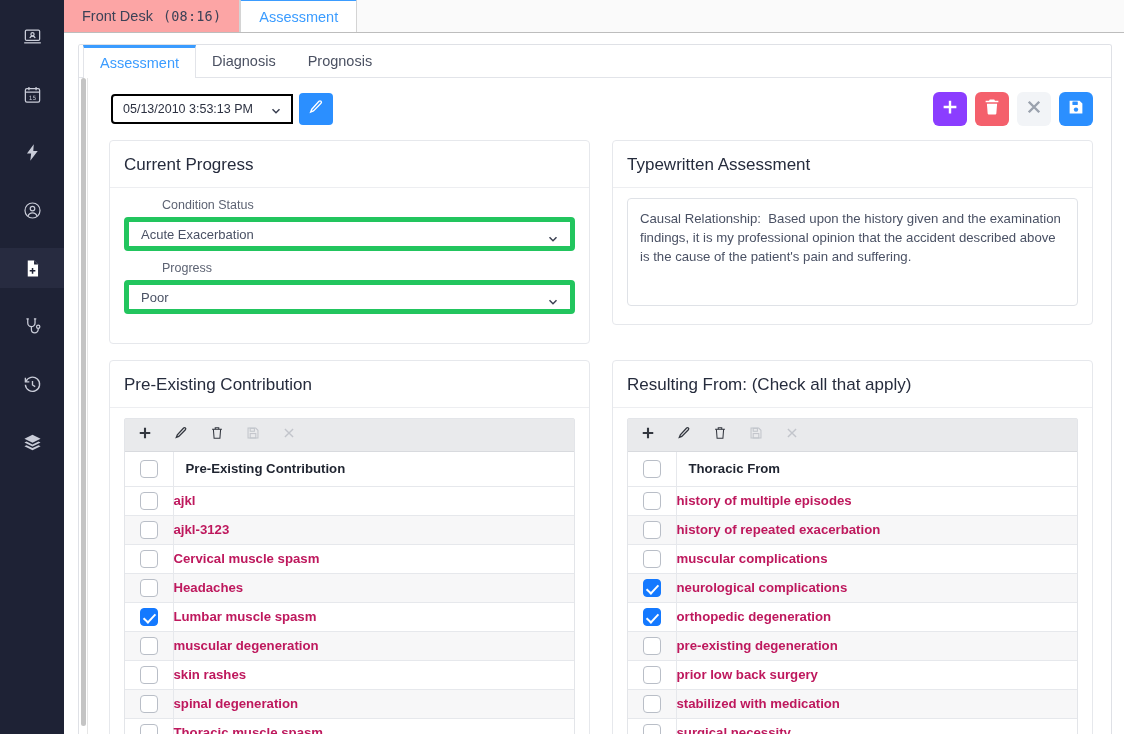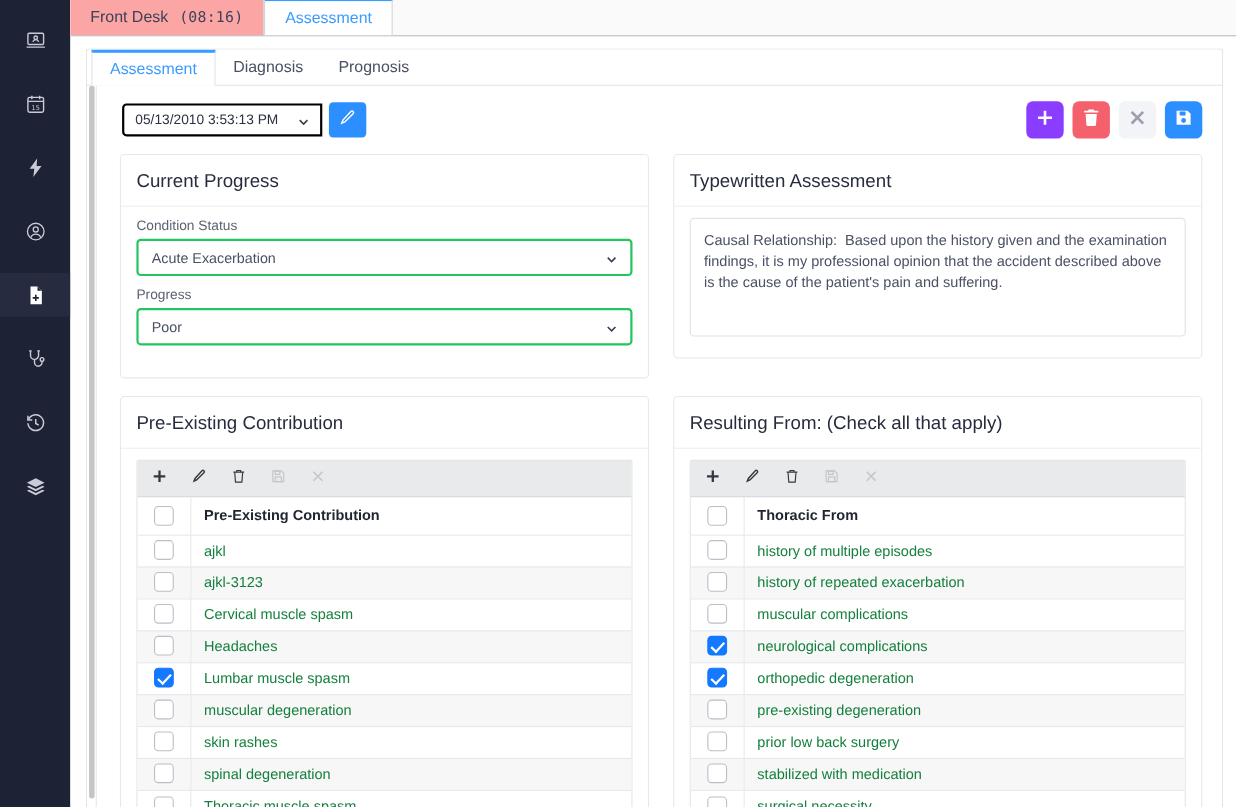--- a/index.html
+++ b/index.html
@@ -143,24 +143,24 @@
     border-radius: 4px;
     margin-bottom: 16px;
   }
   .card-head {
     padding: 14px 14px 12px 14px;
     border-bottom: 1px solid #edeef1;
     font-size: 17px; color: #262c3d; font-weight: 400;
   }
   .card-body { padding: 10px 14px 14px 14px; }
 
-  .field-label { font-size: 12.5px; color: #5d6373; margin-bottom: 5px; }
+  .field-label { font-size: 12.5px; color: #5d6373; margin-bottom: 5px; margin-left: 38px; }
   .select {
     position: relative; width: 100%; height: 34px;
-    border: 2px solid #22c55e; border-radius: 4px;
+    border: 5px solid #22c55e; border-radius: 4px;
     display: flex; align-items: center; padding: 0 12px;
     font-size: 13px; color: #4a5164; background: #ffffff;
     margin-bottom: 10px;
   }
   .select .chev { position: absolute; right: 11px; top: 11px; }
 
   textarea.ta {
     width: 100%; height: 108px; resize: none;
     border: 1px solid #dfe2e7; border-radius: 4px;
     padding: 10px 12px;
@@ -185,22 +185,22 @@
     height: 29px; padding: 0;
   }
   table.grid th.cbcol, table.grid td.cbcol {
     width: 48px; border-right: 1px solid #e6e8ec; text-align: center;
   }
   table.grid th.txt {
     text-align: left; padding-left: 12px;
     font-size: 13.2px; color: #1f2430; font-weight: bold;
   }
   table.grid td.txt {
-    text-align: left; padding-left: 12px;
-    font-size: 13.2px; color: #15803d; font-weight: normal;
+    text-align: left; padding-left: 0;
+    font-size: 13.2px; color: #be185d; font-weight: bold;
   }
   table.grid tr.hdr th { height: 34px; }
   table.grid tr.alt td { background: #f7f7f8; }
   table.grid tr:last-child td { border-bottom: none; }
 
   .cb {
     width: 18px; height: 18px; border-radius: 4px;
     border: 1px solid #b9bec7; background: #ffffff;
     display: inline-block; vertical-align: middle; position: relative;
   }

